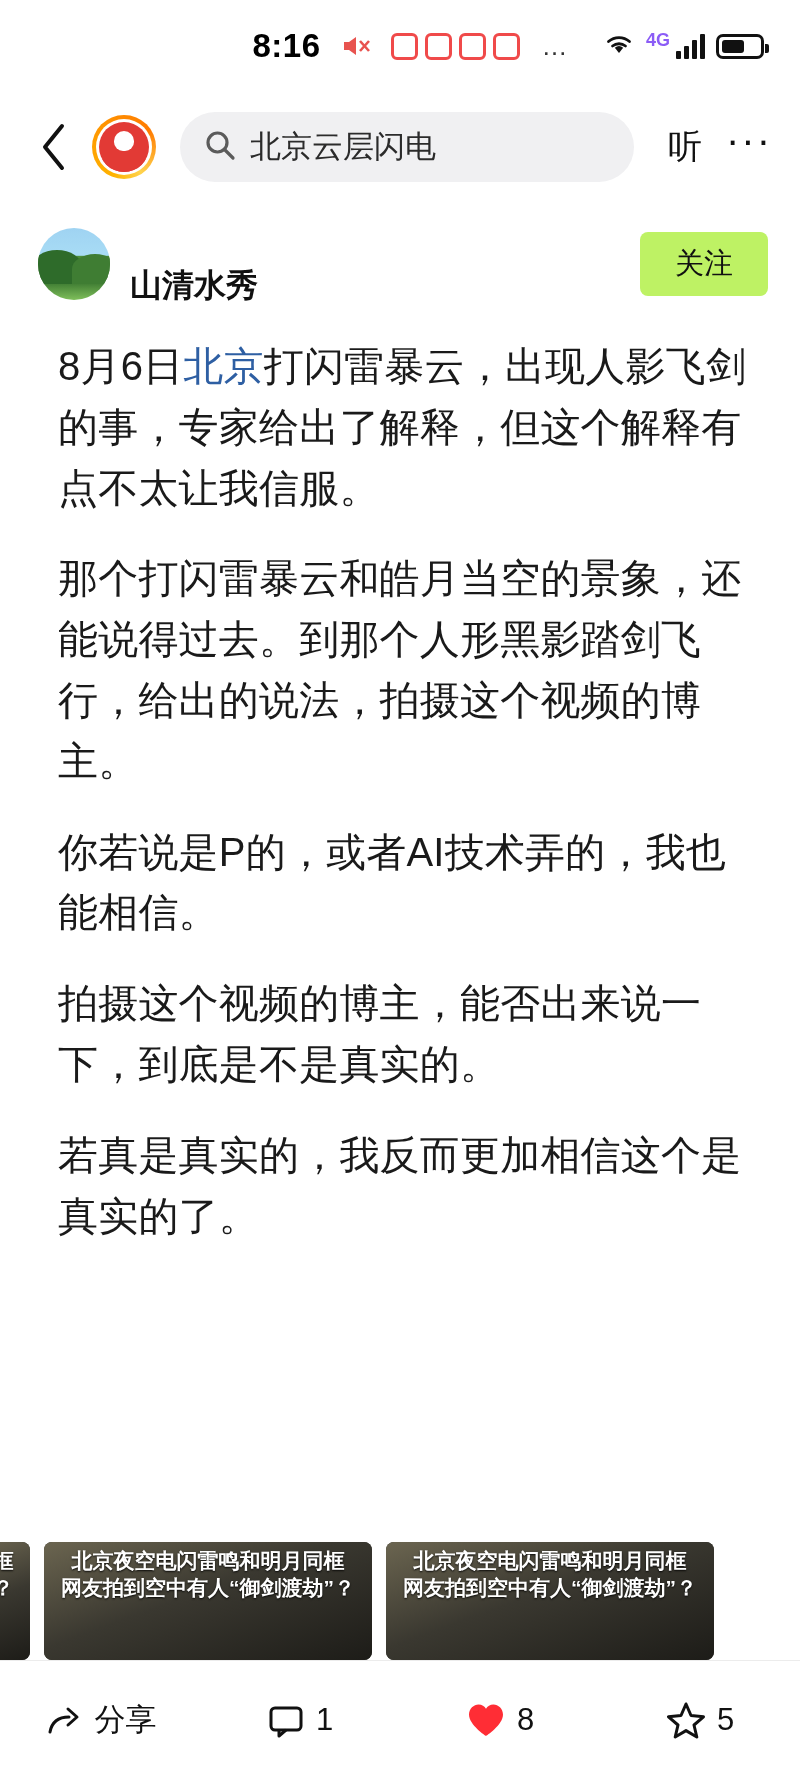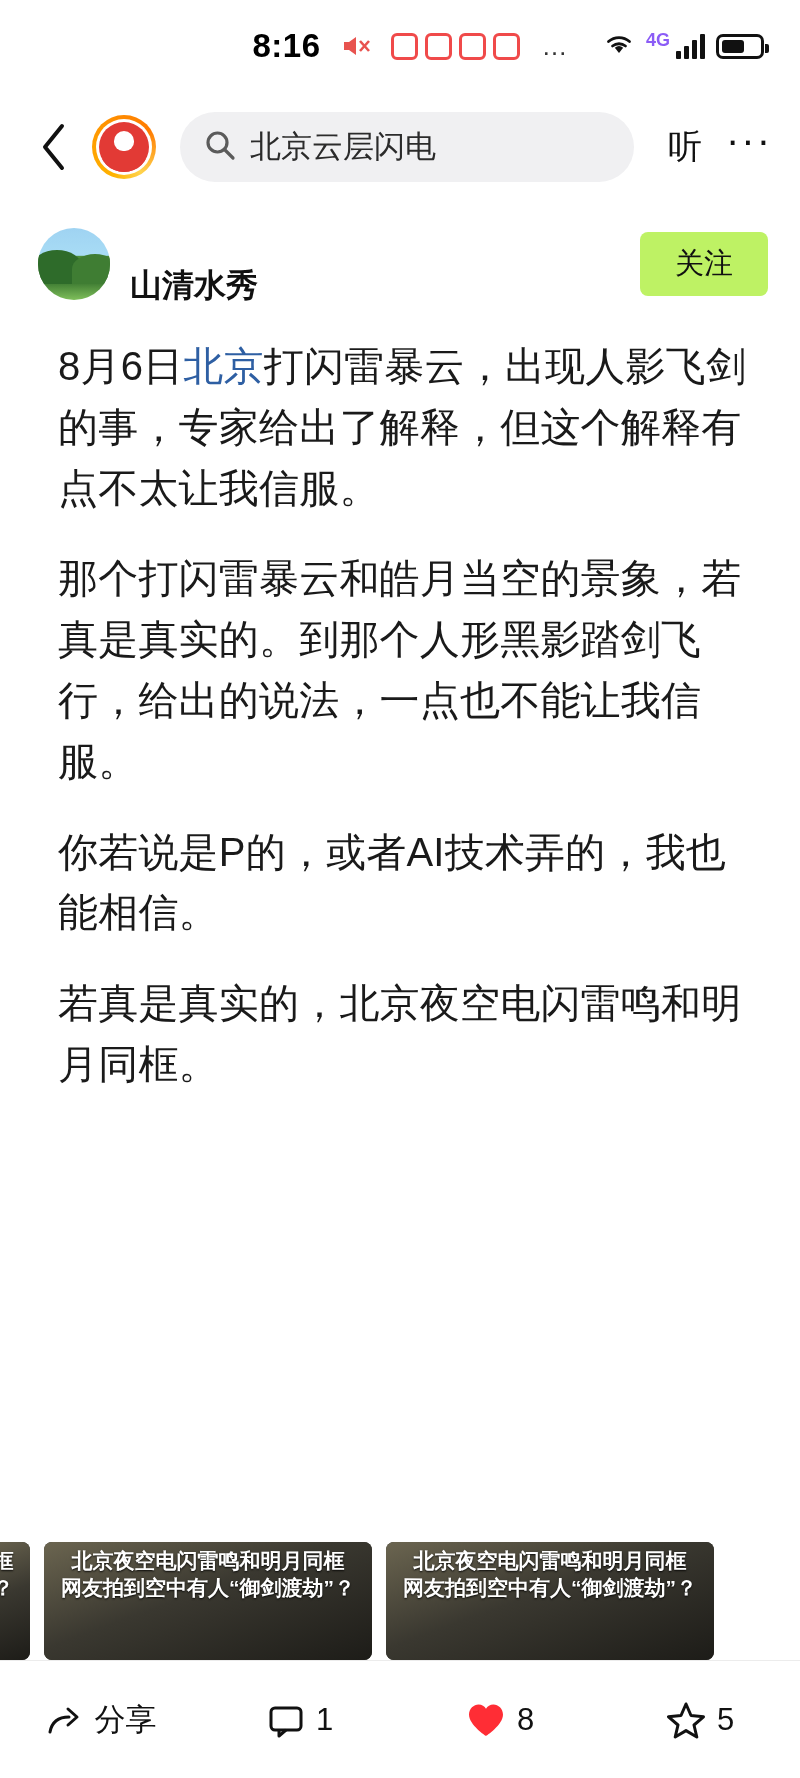--- a/index.html
+++ b/index.html
@@ -354,23 +354,24 @@
   <div class="author-meta">
     <div class="author-name">山清水秀</div>
   </div>
   <div class="follow-btn">关注</div>
 </div>
 
 <div class="article">
   <p>
     <span>8月6日</span><span class="link">北京</span><span>打闪雷暴云，出现人影飞剑的事，专家给出了解释，但这个解释有点不太让我信服。</span>
   </p>
-  <p>那个打闪雷暴云和皓月当空的景象，若真是真实的。到那个人形黑影踏剑飞行，给出的说法，一点也不能让我信服。</p>
+  <p>那个打闪雷暴云和皓月当空的景象，还能说得过去。到那个人形黑影踏剑飞行，给出的说法，拍摄这个视频的博主。</p>
   <p>你若说是P的，或者AI技术弄的，我也能相信。</p>
-  <p>若真是真实的，北京夜空电闪雷鸣和明月同框。</p>
+  <p>拍摄这个视频的博主，能否出来说一下，到底是不是真实的。</p>
+  <p>若真是真实的，我反而更加相信这个是真实的了。</p>
 </div>
 
 <div class="thumbs">
   <div class="thumb partial">
     <div class="sky"></div>
     <div class="cap">
       <span>框</span>
       <span class="l2">？</span>
     </div>
   </div>

